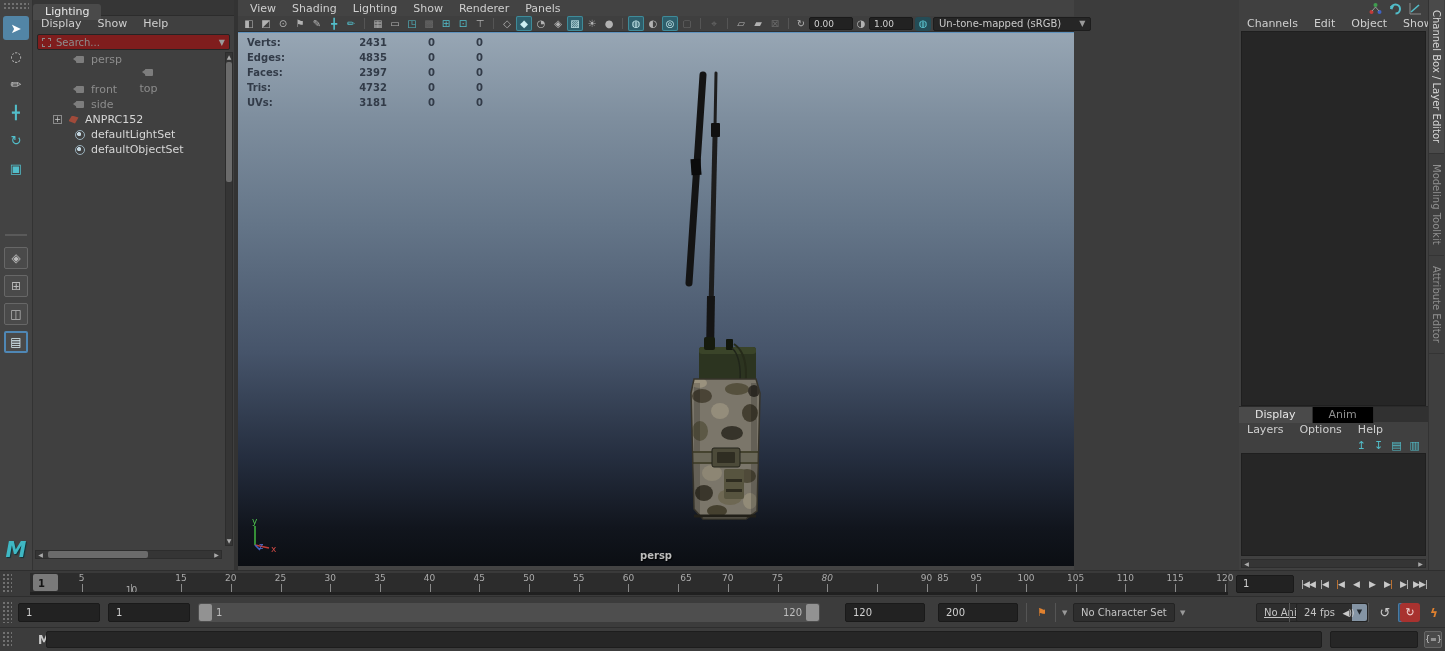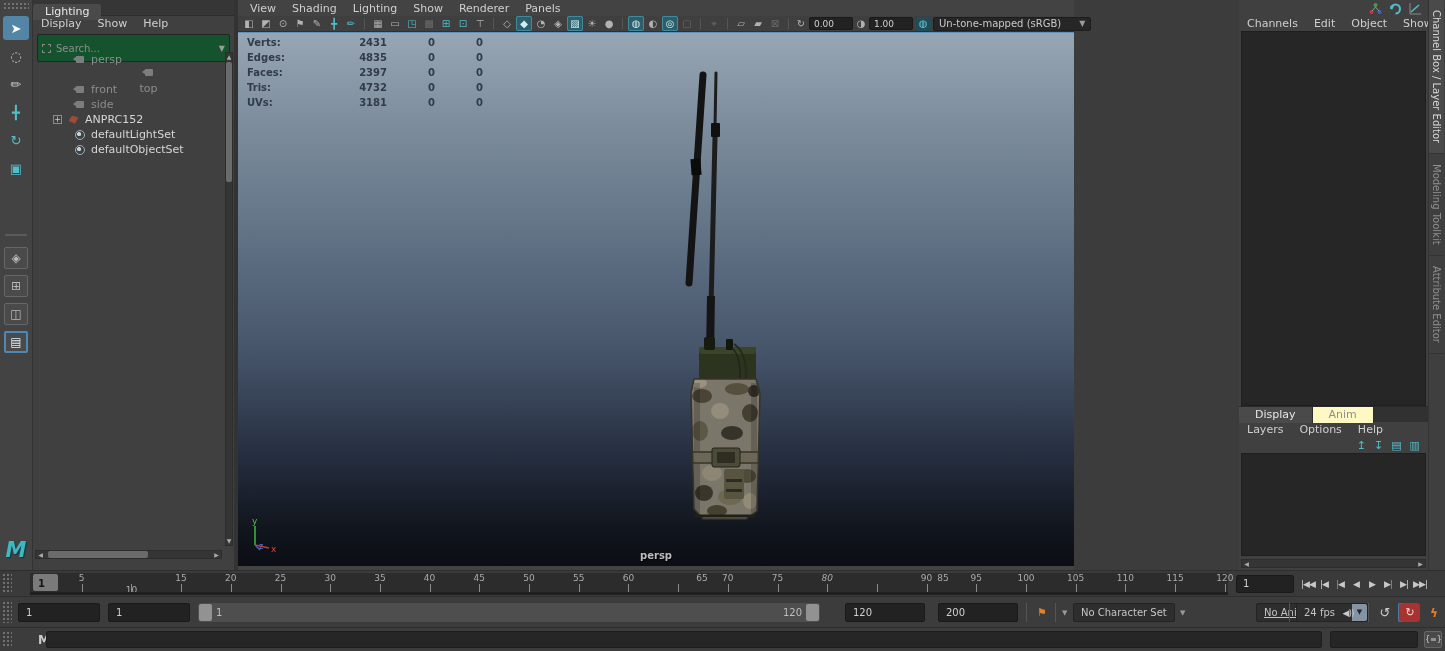--- a/index.html
+++ b/index.html
@@ -17,21 +17,21 @@
   .layoutbtn{width:24px;height:22px;margin:3px 0;display:flex;align-items:center;justify-content:center;font-size:12px;color:#b9b9b9;background:#4a4a4a;border:1px solid #676767;border-radius:2px;}
   .layoutbtn.active{border:2px solid #4f87b5;color:#d9edf5;}
   #maya-logo{margin-top:auto;margin-bottom:8px;font-size:21px;font-weight:bold;color:#3fb8c4;font-style:italic;text-shadow:1px 1px 1px #10343a;}
 
   
   #outliner{left:33px;top:0;width:201px;height:570px;background:#404040;}
   #outliner-tabstrip{height:16px;background:#363636;border-bottom:1px solid #2c2c2c;}
   #outliner-tab{display:inline-block;height:16px;line-height:15px;padding:0 12px;background:#4a4a4a;color:#e8e8e8;font-size:11px;border-radius:3px 3px 0 0;}
   .menurow{display:flex;align-items:center;height:15px;}
   .menu-item{font-size:11px;color:#cfcfcf;padding:0 8px;line-height:15px;white-space:nowrap;}
-  #outliner-search{display:flex;align-items:center;gap:5px;margin:3px 4px 2px 4px;height:28px;background:#14532d;border:1px solid #242424;border-radius:2px;padding:0 4px;}
+  #outliner-search{display:flex;align-items:center;gap:5px;margin:3px 4px 2px 4px;height:16px;background:#7f1d1d;border:1px solid #242424;border-radius:2px;padding:0 4px;}
   #outliner-search .sbox{width:9px;height:9px;border:1px dashed #8a8a8a;flex:none;}
   #outliner-search input{flex:1;background:transparent;border:none;outline:none;color:#cfcfcf;font-size:10px;padding:0;}
   #outliner-search input::placeholder{color:#8d8d8d;}
   #outliner-search .caret{color:#9a9a9a;font-size:8px;flex:none;}
   #outliner-list{position:absolute;top:52px;left:0;right:10px;bottom:24px;overflow:hidden;}
   .orow{display:flex;align-items:center;gap:5px;height:15px;font-size:11px;color:#d6d6d6;}
   .orow.dim{color:#8c8c8c;}
   .oicon{display:inline-flex;align-items:center;justify-content:center;width:13px;height:10px;position:relative;flex:none;}
   .oicon.camera::before{content:"";width:8px;height:7px;background:#9c9c9c;border-radius:1px;}
   .oicon.camera::after{content:"";position:absolute;left:0;top:1.5px;border-top:3.5px solid transparent;border-bottom:3.5px solid transparent;border-right:4px solid #9c9c9c;}
@@ -65,21 +65,21 @@
   .hlabel{text-align:left;}
   .hval{text-align:right;}
   #persp-label{position:absolute;left:50%;transform:translateX(-50%);bottom:5px;font-size:10px;font-weight:bold;color:#bcbcbc;text-shadow:1px 1px 1px #000;}
 
   
   #channelpanel{left:1239px;top:0;width:189px;height:570px;background:#404040;}
   #cb-topicons{display:flex;justify-content:flex-end;align-items:center;gap:7px;height:16px;padding-right:6px;}
   #cb-content{position:absolute;left:2px;right:2px;top:31px;height:375px;background:#262626;border:1px solid #1f1f1f;}
   #layer-editor{position:absolute;left:0;right:0;top:406px;bottom:0;}
   #le-tabs{display:flex;height:16px;background:#313131;border-top:1px solid #2a2a2a;}
-  .ltab{padding:0 16px;height:16px;line-height:16px;font-size:11px;color:#8f8f8f;background:#fef9c3;border-right:1px solid #2c2c2c;}
+  .ltab{padding:0 16px;height:16px;line-height:16px;font-size:11px;color:#8f8f8f;background:#000000;border-right:1px solid #2c2c2c;}
   .ltab.active{background:#4a4a4a;color:#e6e6e6;}
   #le-icons{display:flex;justify-content:flex-end;align-items:center;gap:8px;height:16px;padding-right:8px;}
   .licon{color:#52bdc9;font-size:11px;}
   #le-content{position:absolute;left:2px;right:2px;top:47px;bottom:14px;background:#262626;border:1px solid #1f1f1f;}
   #sidetabs{left:1428px;top:0;width:17px;height:570px;background:#3f3f3f;border-left:1px solid #333;}
   .sidetab{writing-mode:vertical-rl;font-size:10px;color:#8f8f8f;padding:10px 2px;background:#3f3f3f;border-bottom:1px solid #343434;display:block;white-space:nowrap;}
   .sidetab.active{background:#4a4a4a;color:#d8d8d8;}
 
   
   #timerow{left:0;top:570px;width:1445px;height:26px;background:#3a3a3a;border-top:1px solid #2e2e2e;}
@@ -424,21 +424,21 @@
         <div class="ticklabel" style="left: 399.6px;">40</div>
         <div class="tickmark" style="left: 399.6px;"></div>
         <div class="ticklabel" style="left: 449.3px;">45</div>
         <div class="tickmark" style="left: 449.3px;"></div>
         <div class="ticklabel" style="left: 499px;">50</div>
         <div class="tickmark" style="left: 499px;"></div>
         <div class="ticklabel" style="left: 548.7px;">55</div>
         <div class="tickmark" style="left: 548.7px;"></div>
         <div class="ticklabel" style="left: 598.4px;">60</div>
         <div class="tickmark" style="left: 598.4px;"></div>
-        <div class="ticklabel" style="left: 672px;">65</div>
+        <div class="ticklabel" style="left: 656px;">65</div>
         <div class="tickmark" style="left: 648.1px;"></div>
         <div class="ticklabel" style="left: 697.8px;">70</div>
         <div class="tickmark" style="left: 697.8px;"></div>
         <div class="ticklabel" style="left: 747.5px;">75</div>
         <div class="tickmark" style="left: 747.5px;"></div>
         <div class="ticklabel" style="left: 797.2px; font-style: italic;">80</div>
         <div class="tickmark" style="left: 797.2px;"></div>
         <div class="ticklabel" style="left: 865px; margin-left: 36px;">85</div>
         <div class="tickmark" style="left: 846.9px;"></div>
         <div class="ticklabel" style="left: 896.6px;">90</div>

